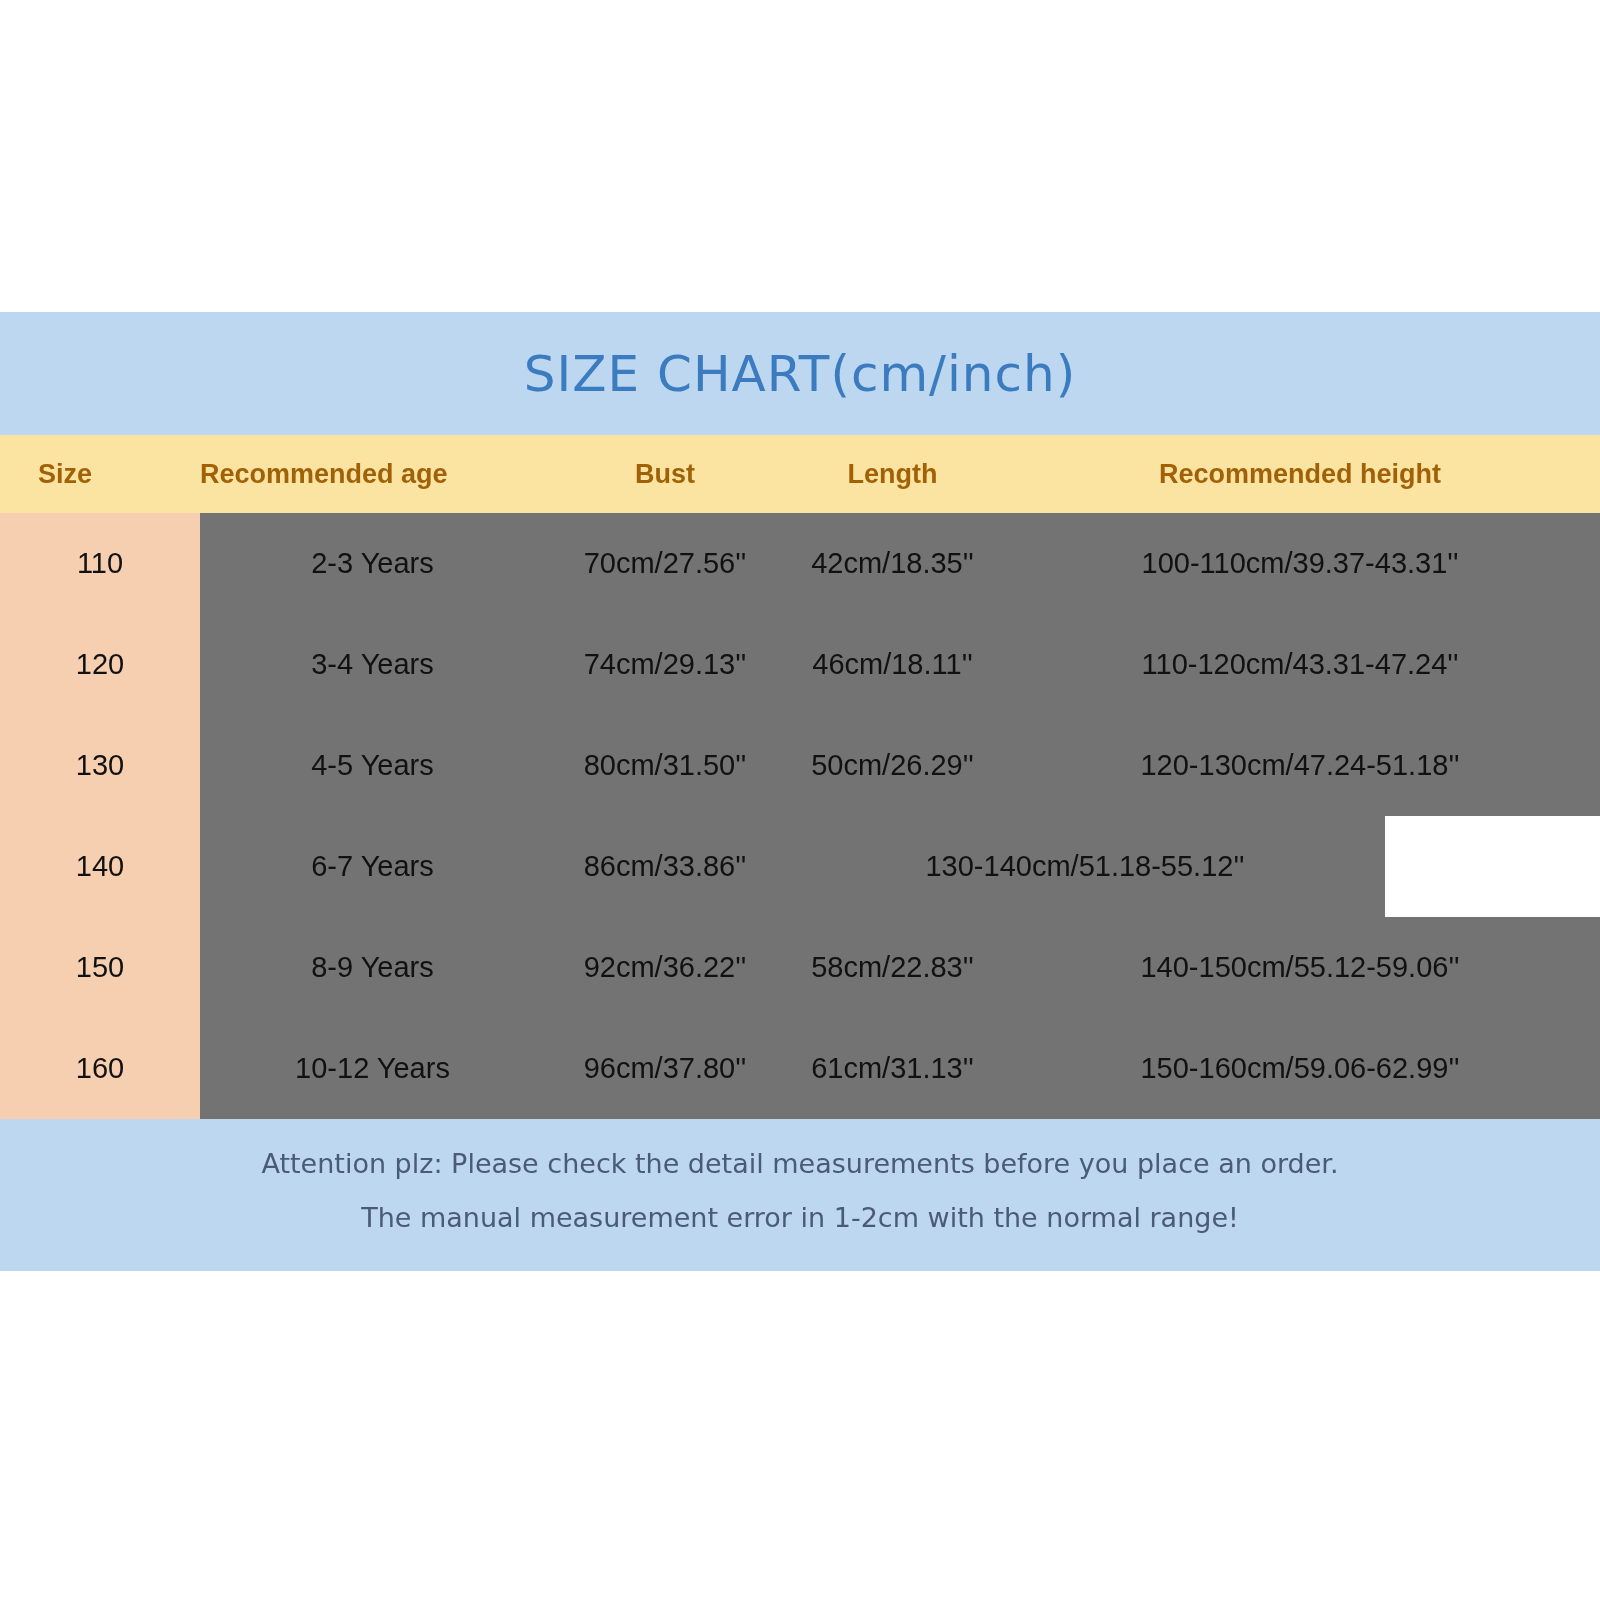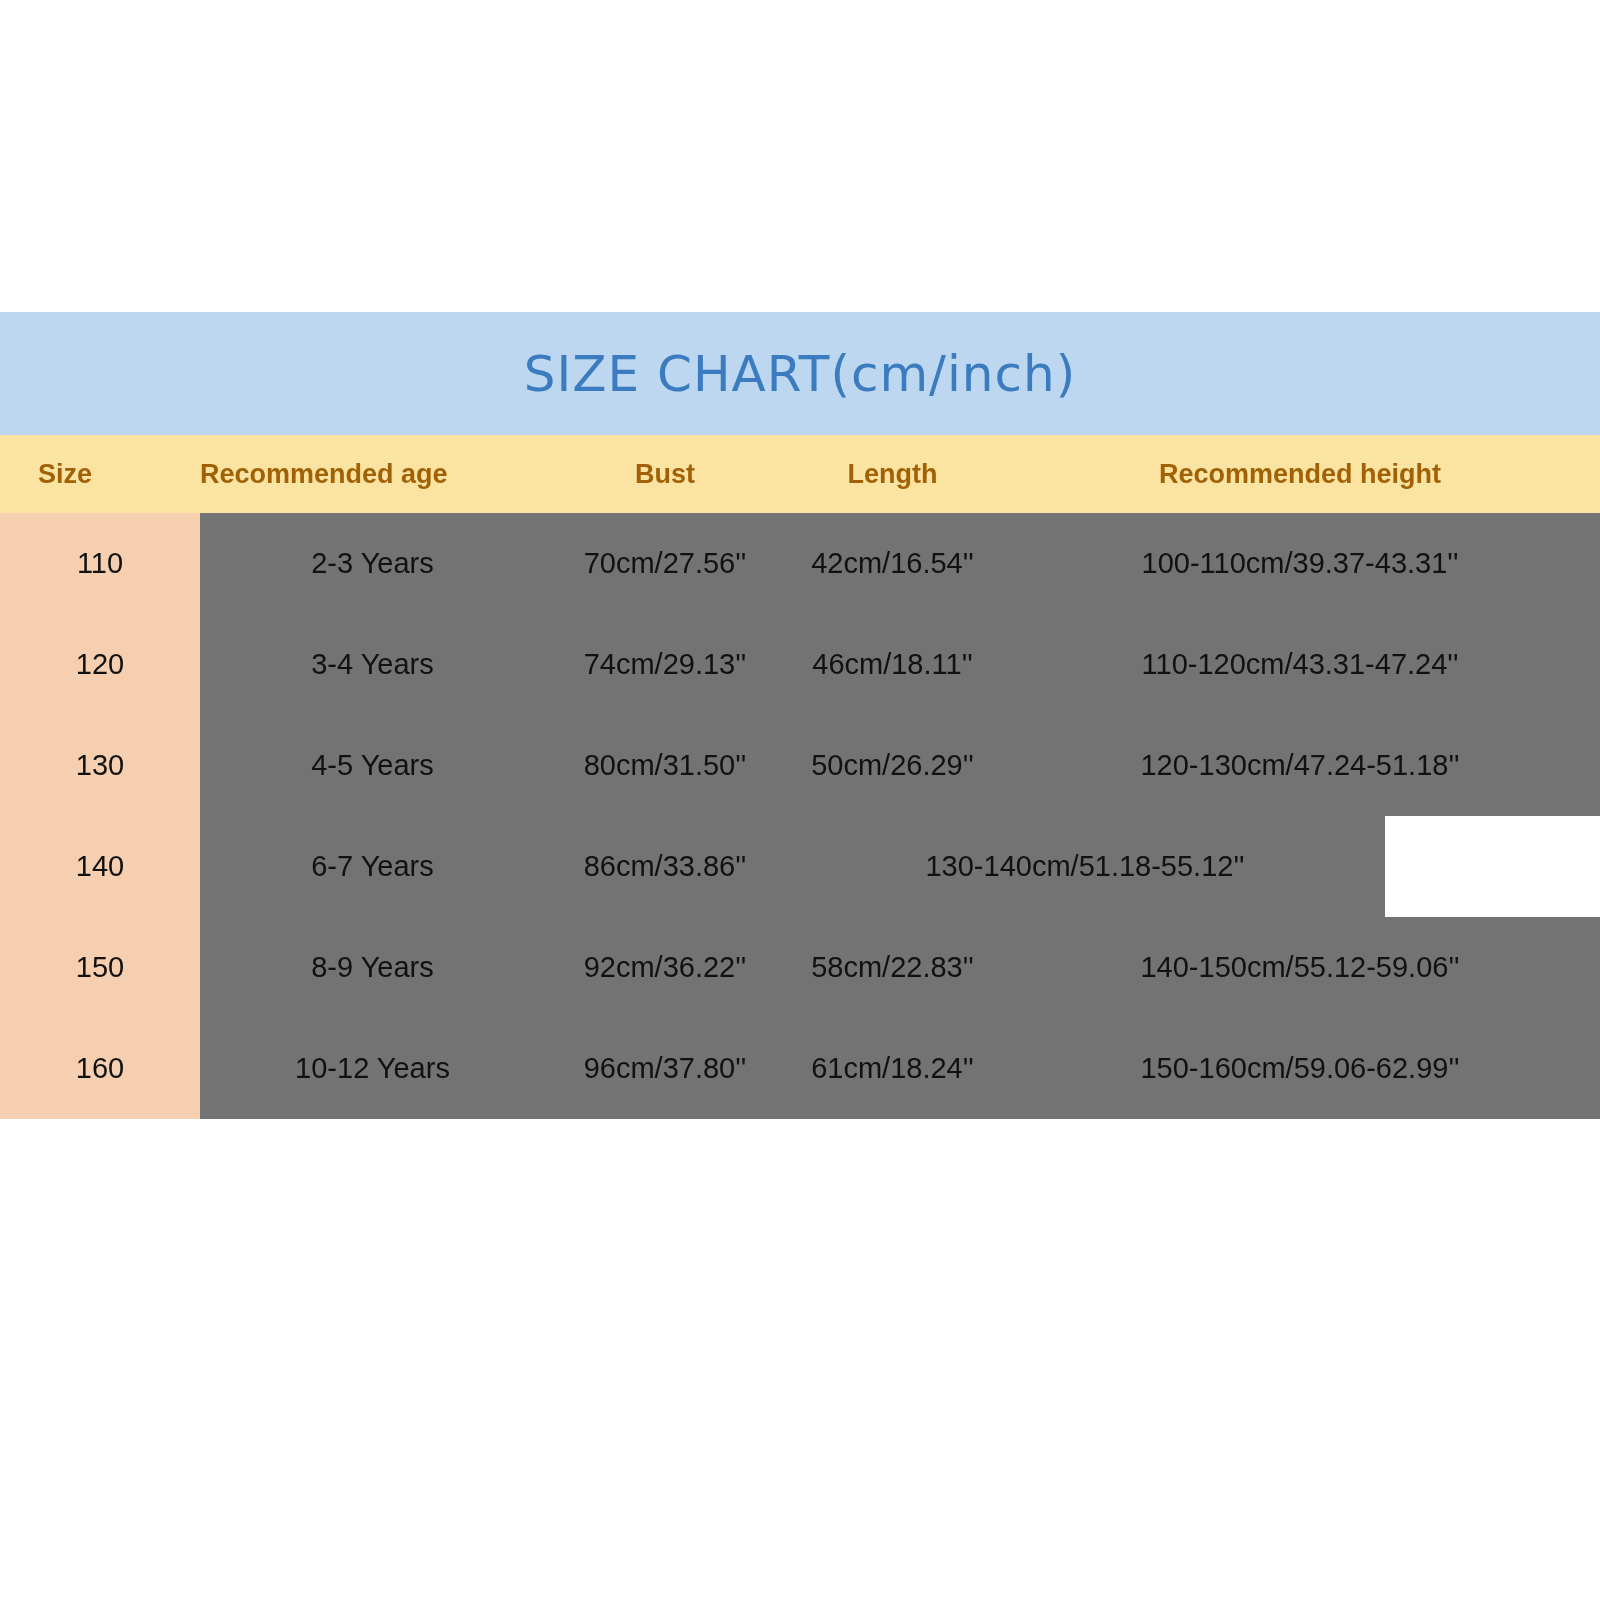--- a/index.html
+++ b/index.html
@@ -144,21 +144,21 @@
     <div class="cell c-length">Length</div>
     <div class="cell c-height">Recommended height</div>
   </div>
 
   <div class="table-body">
 
     <div class="row">
       <div class="cell c-size body-cell">110</div>
       <div class="cell c-age body-cell">2-3 Years</div>
       <div class="cell c-bust body-cell">70cm/27.56''</div>
-      <div class="cell c-length body-cell">42cm/16.54''</div>
+      <div class="cell c-length body-cell">42cm/18.35''</div>
       <div class="cell c-height body-cell">100-110cm/39.37-43.31''</div>
     </div>
 
     <div class="row">
       <div class="cell c-size body-cell">120</div>
       <div class="cell c-age body-cell">3-4 Years</div>
       <div class="cell c-bust body-cell">74cm/29.13''</div>
       <div class="cell c-length body-cell">46cm/18.11''</div>
       <div class="cell c-height body-cell">110-120cm/43.31-47.24''</div>
     </div>
@@ -183,20 +183,24 @@
       <div class="cell c-age body-cell">8-9 Years</div>
       <div class="cell c-bust body-cell">92cm/36.22''</div>
       <div class="cell c-length body-cell">58cm/22.83''</div>
       <div class="cell c-height body-cell">140-150cm/55.12-59.06''</div>
     </div>
 
     <div class="row">
       <div class="cell c-size body-cell">160</div>
       <div class="cell c-age body-cell">10-12 Years</div>
       <div class="cell c-bust body-cell">96cm/37.80''</div>
-      <div class="cell c-length body-cell">61cm/18.24''</div>
+      <div class="cell c-length body-cell">61cm/31.13''</div>
       <div class="cell c-height body-cell">150-160cm/59.06-62.99''</div>
     </div>
 
   </div>
 
+  <div class="footer-band">
+    <div class="footer-line">Attention plz:  Please check the detail measurements before you place an order.</div>
+    <div class="footer-line">The manual measurement error in 1-2cm with the normal range!</div>
+  </div>
 
 </div>
 
 </body></html>

